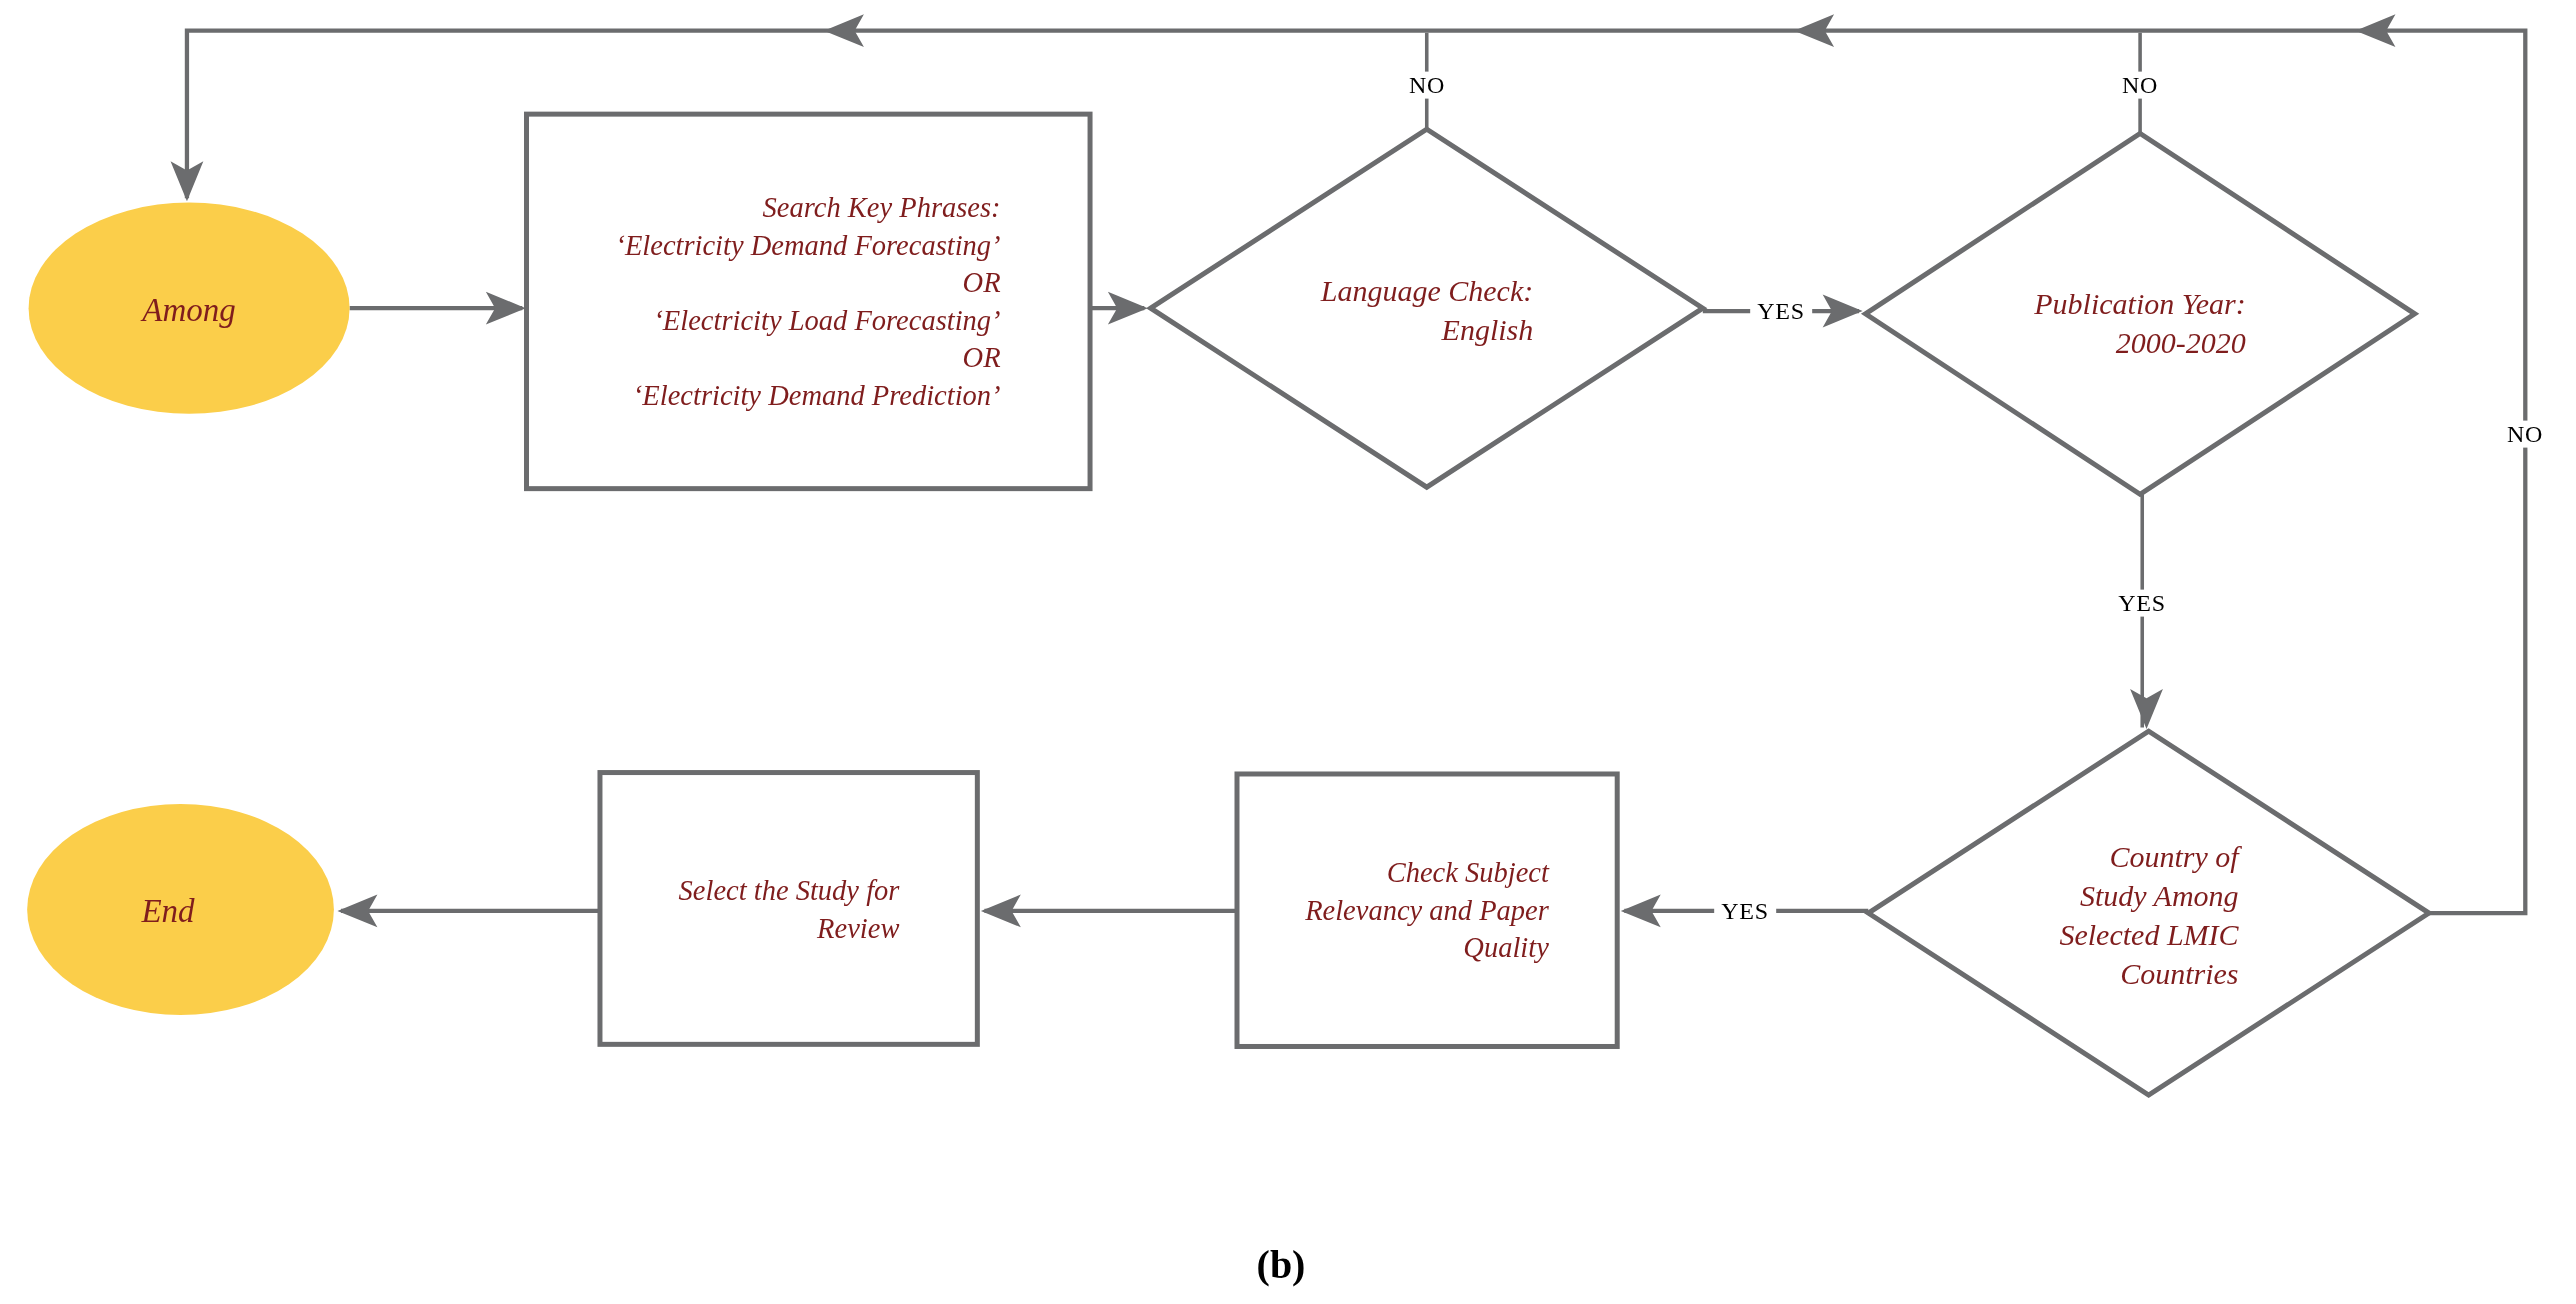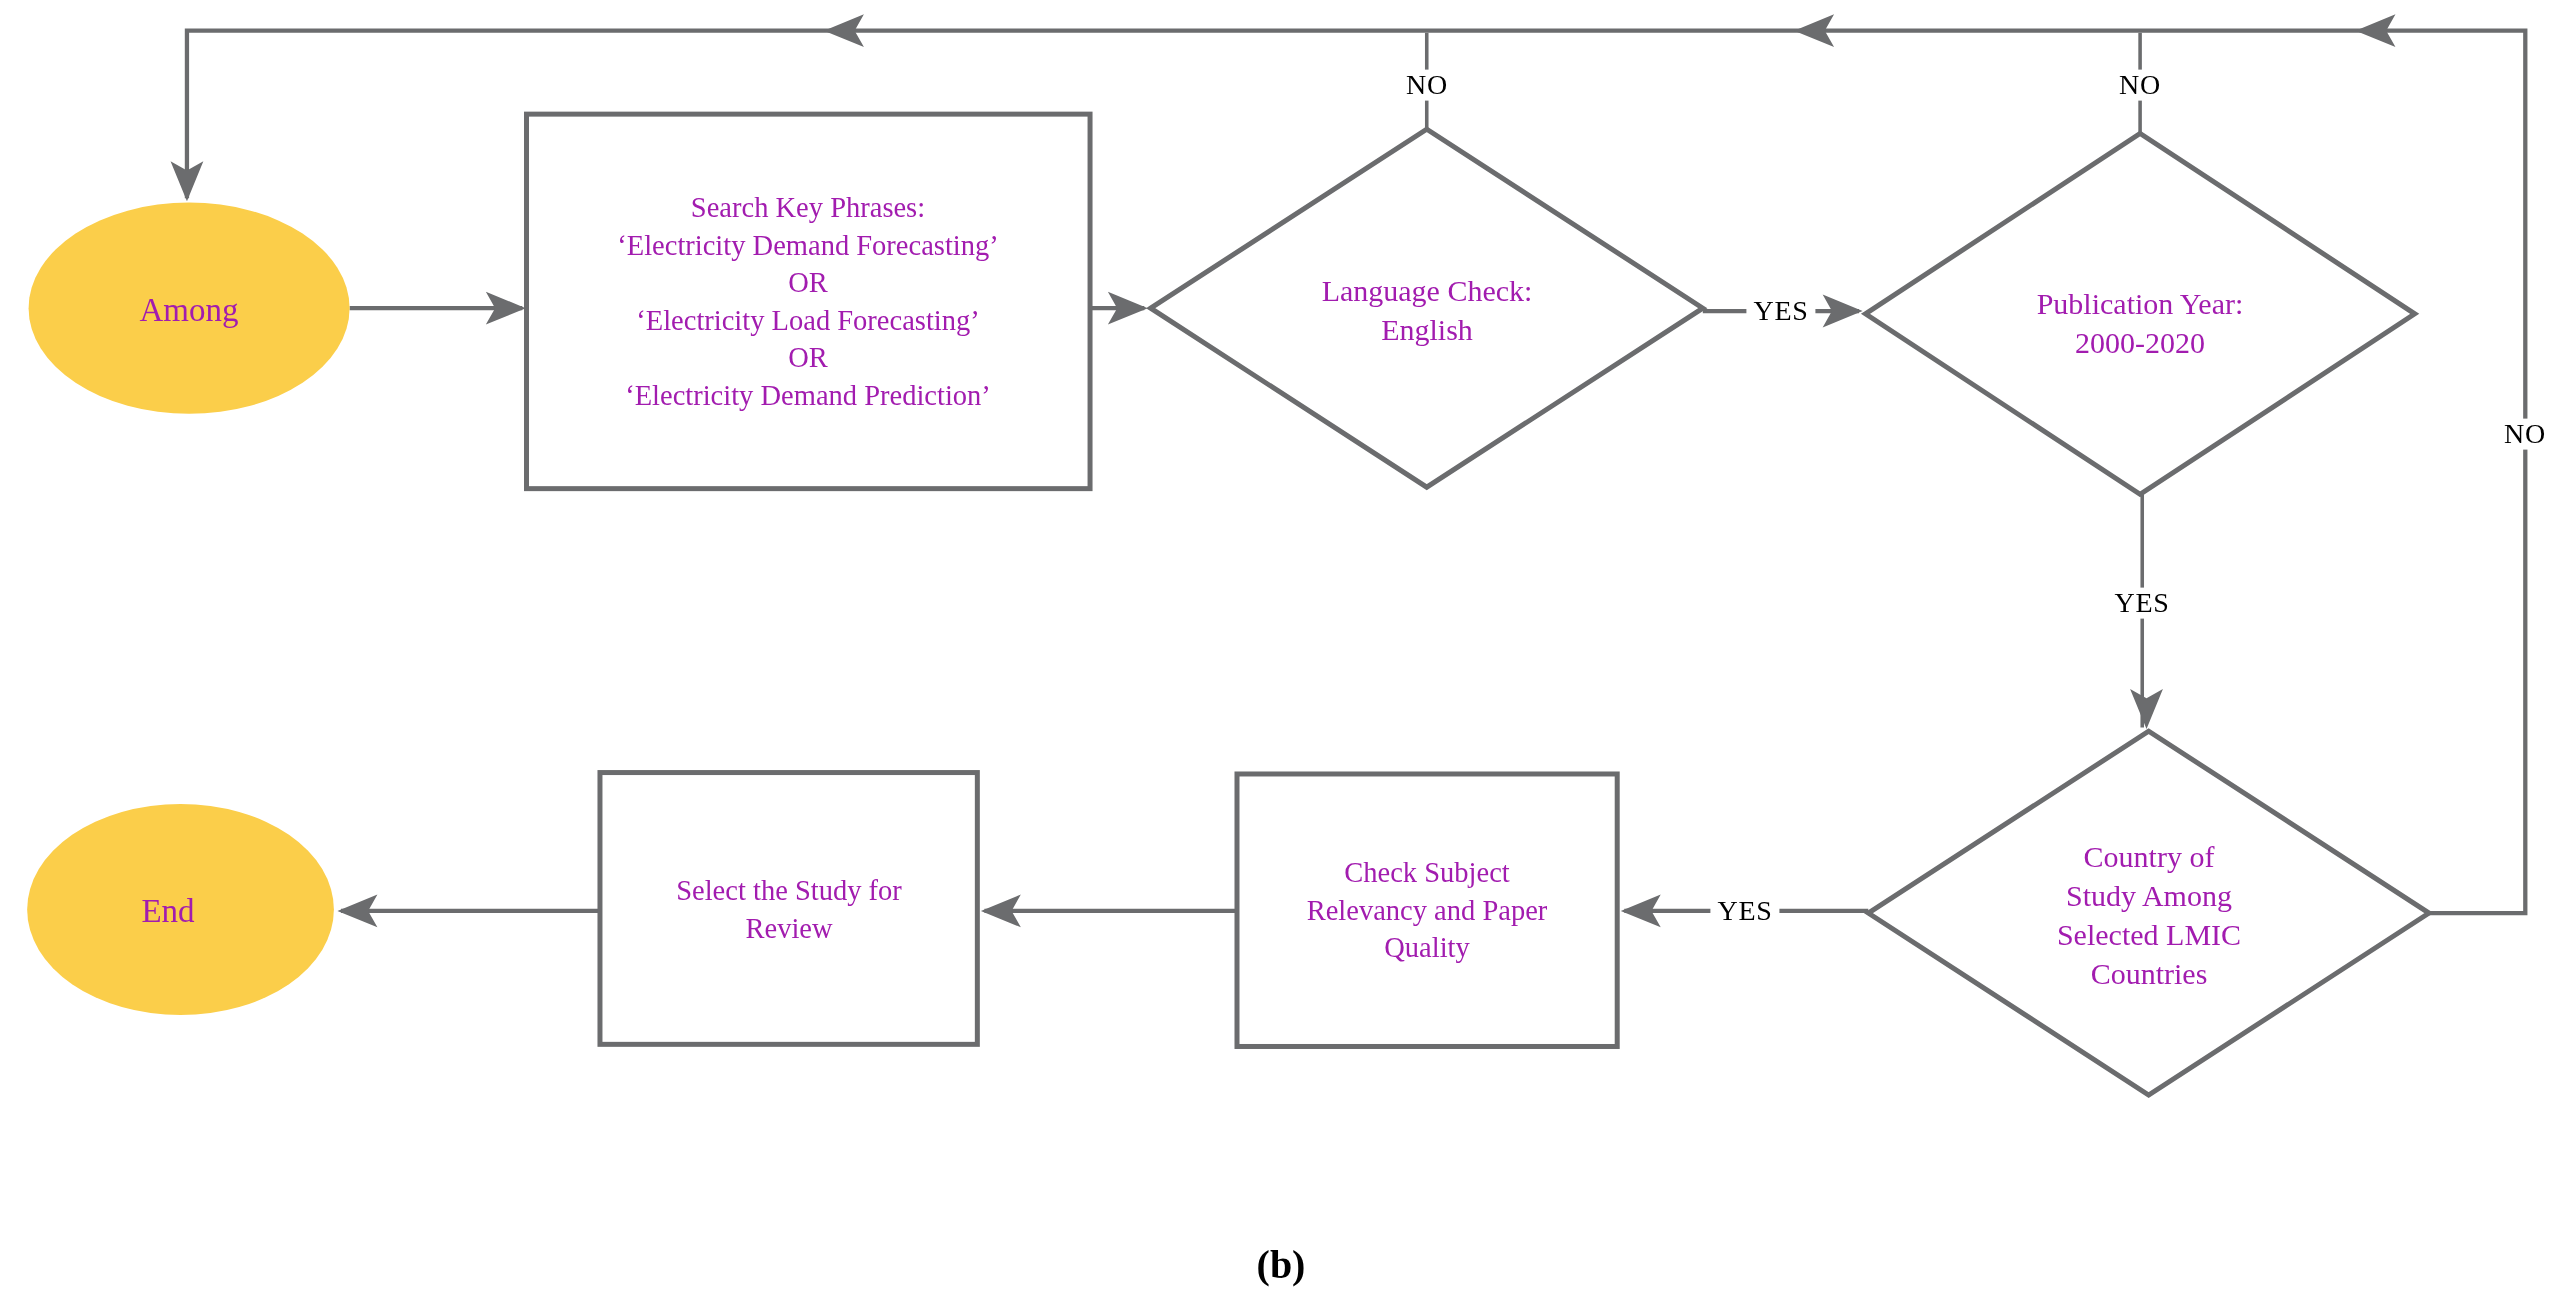--- a/index.html
+++ b/index.html
@@ -13,32 +13,33 @@
   }
   #fig svg{position:absolute;left:0;top:0;}
   .ln{stroke:var(--line,#6b6c6e);stroke-width:6;fill:none;}
   .ln-thin{stroke-width:5;}
   .shape{stroke:var(--line,#6b6c6e);stroke-width:7;fill:#ffffff;}
   .terminal{fill:var(--terminal,#fbce4a);stroke:none;}
   .ah{fill:var(--line,#6b6c6e);stroke:none;}
   .lbl{
     position:absolute;
     transform:translate(-50%,-50%);
-    text-align:center;
+    text-align:right;
     white-space:pre-line;
     line-height:1.3;
     font-size:30px;
-    color:#a21caf;
+    color:#7f1d1d;
+    font-style:italic;
   }
   .lbl-process{font-size:28.5px;line-height:1.32;}
   .lbl-terminal{font-size:33px;}
   .edge-tag{
     position:absolute;
     transform:translate(-50%,-50%);
-    font-size:28px;
+    font-size:24px;
     letter-spacing:0.7px;
     background:#ffffff;
     padding:1.4px 7.1px;
     line-height:1;
     color:#000;
     white-space:nowrap;
   }
   .caption{
     position:absolute;
     transform:translate(-50%,-50%);

